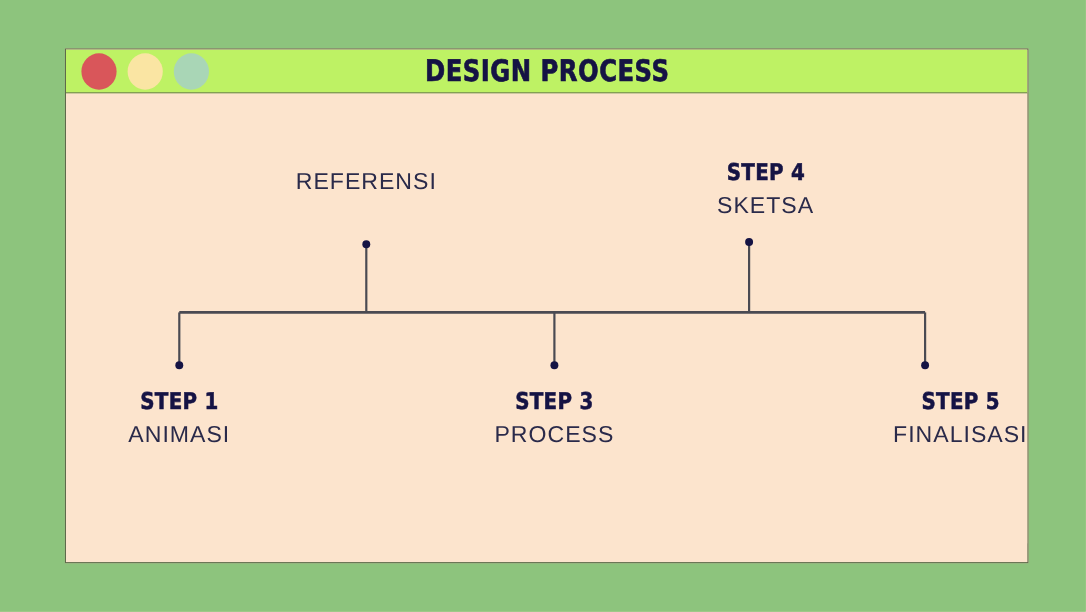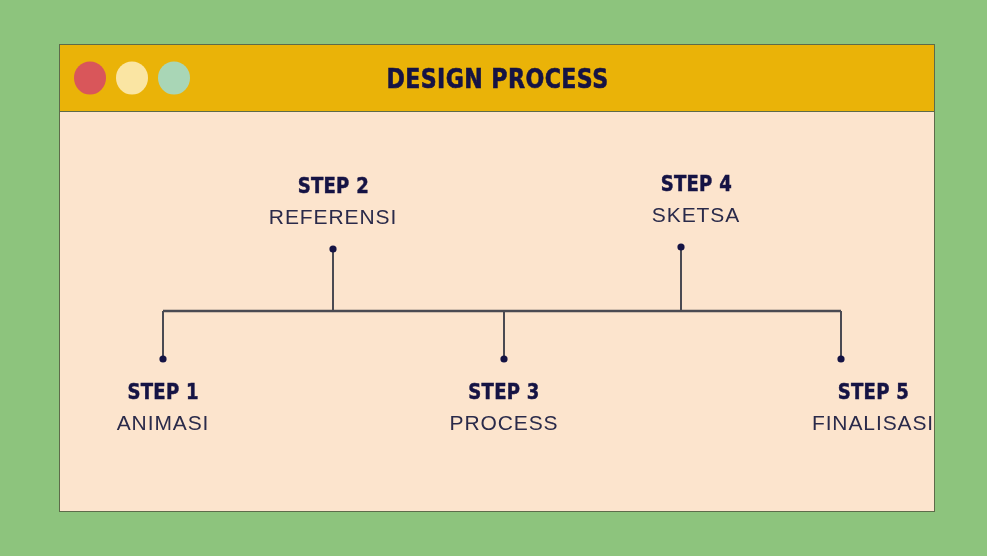--- a/index.html
+++ b/index.html
@@ -29,22 +29,22 @@
     width: 876px;
     height: 468px;
     border: 1.5px solid #5d6b4a;
     box-sizing: border-box;
     background: #fce4cd;
     overflow: hidden;
   }
 
   .title-bar {
     position: relative;
-    height: 67px;
-    background: #eab308;
+    height: 40px;
+    background: #bef264;
     border-bottom: 1.5px solid #5d6b4a;
     box-sizing: border-box;
   }
 
   .dots {
     position: absolute;
     left: 14px;
     top: 50%;
     transform: translateY(-50%);
     display: flex;
@@ -167,21 +167,20 @@
               <circle cx="781" cy="247" r="3.6" fill="#151344"></circle>
             </g>
         </svg>
 
         <div id="label-layer">
             <div class="step-label" style="left: 103px; top: 268px;">
               <div class="step-title"><span>STEP 1</span></div>
               <div class="step-desc">ANIMASI</div>
             </div>
             <div class="step-label" style="left: 273px; top: 62px;">
-              <div class="step-title"><span>STEP 2</span></div>
               <div class="step-desc">REFERENSI</div>
             </div>
             <div class="step-label" style="left: 444px; top: 268px;">
               <div class="step-title"><span>STEP 3</span></div>
               <div class="step-desc">PROCESS</div>
             </div>
             <div class="step-label" style="left: 636px; top: 60px;">
               <div class="step-title"><span>STEP 4</span></div>
               <div class="step-desc">SKETSA</div>
             </div>

